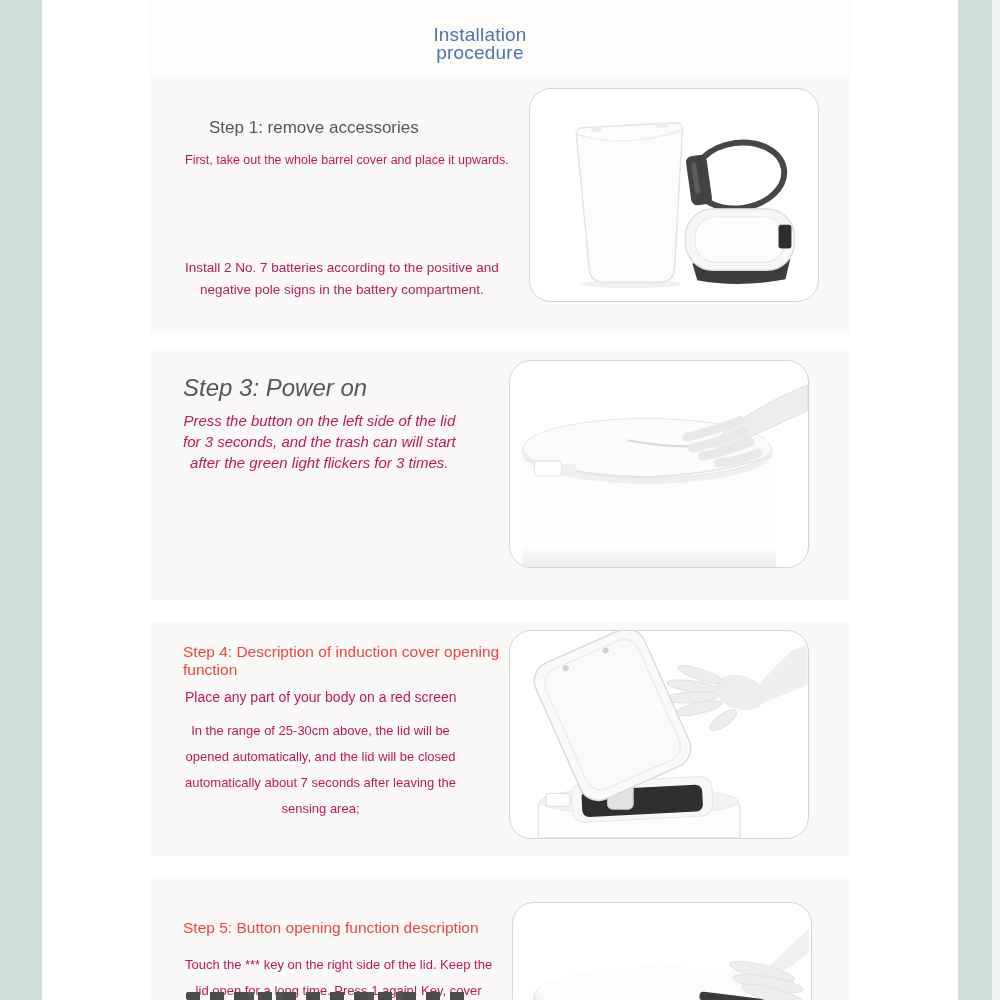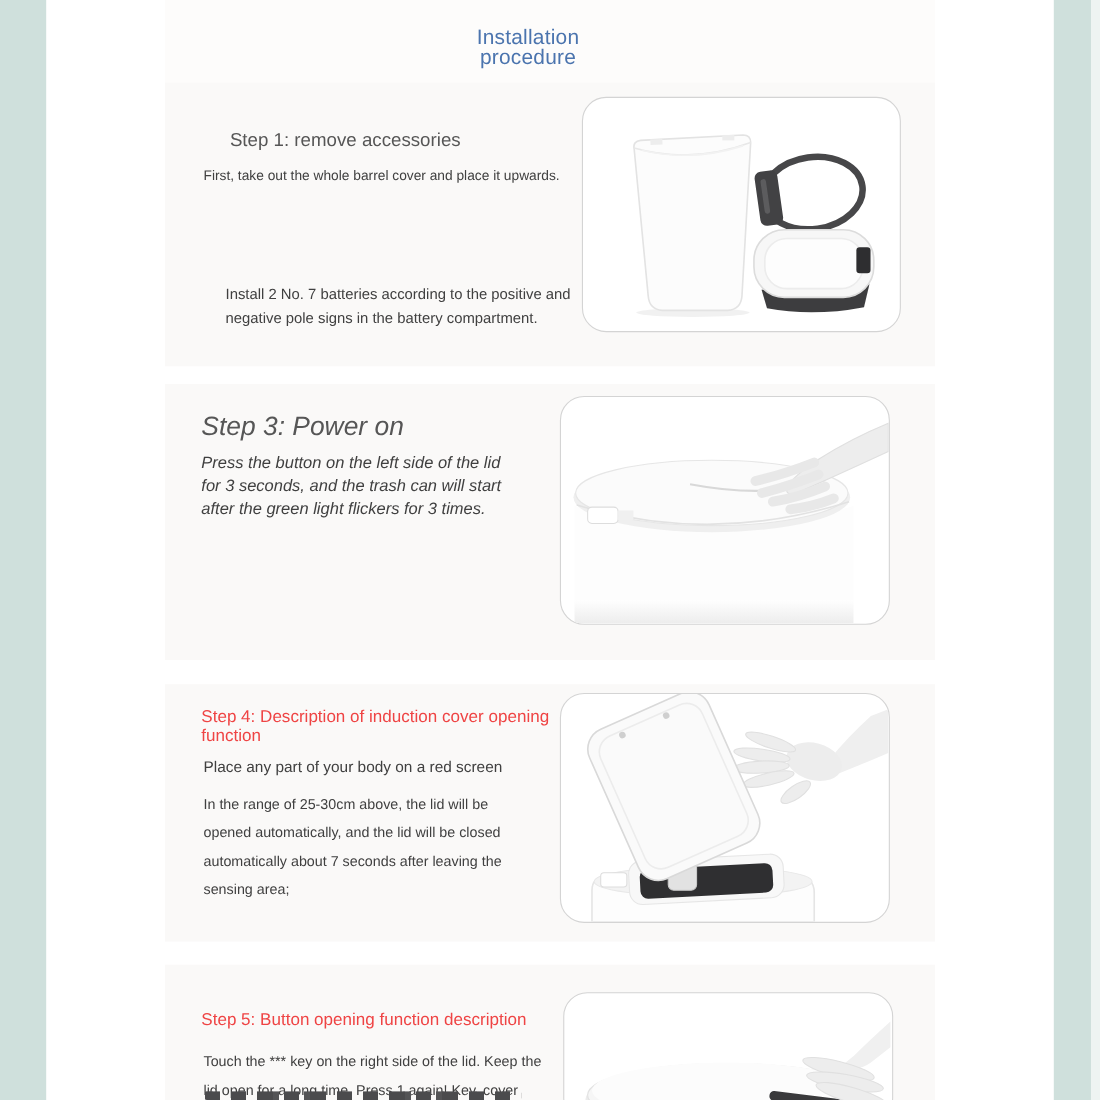--- a/index.html
+++ b/index.html
@@ -17,26 +17,26 @@
   #sec3{top:622px;height:234px;}
   #sec4{top:877px;height:123px;}
 
   .page-title{
     position:absolute;left:150px;top:26px;width:660px;text-align:center;
     color:#4b74ae;font-size:19px;line-height:18px;letter-spacing:.2px;
   }
   .h-sm{position:absolute;color:#565656;font-size:17px;white-space:nowrap;}
   .h-lg{position:absolute;color:#565656;font-size:24px;white-space:nowrap;}
   .h-md{position:absolute;color:#ef4444;font-size:15.5px;line-height:18px;white-space:nowrap;}
-  .body-txt{position:absolute;color:#404040;white-space:nowrap;}
+  .body-txt{position:absolute;color:#be185d;white-space:nowrap;text-align:center;}
 
   #s1-h{left:185px;top:118px;margin-left:24px;}
   #s1-b{left:185px;top:153px;font-size:12.5px;}
   #s2-h{left:180px;top:222px;}
-  #s2-b{left:185px;top:257px;font-size:13.5px;line-height:22px;margin-left:20px;}
+  #s2-b{left:185px;top:257px;font-size:13.5px;line-height:22px;}
   #s3-h{left:183px;top:374px;font-style:italic;}
   #s3-b{left:183px;top:410px;font-size:15px;line-height:21px;font-style:italic;}
   #s4-h{left:183px;top:643px;}
   #s4-b1{left:185px;top:689px;font-size:14px;}
   #s4-b2{left:185px;top:718px;font-size:13px;line-height:26px;}
   #s5-h{left:183px;top:919px;}
   #s5-b{left:185px;top:952px;font-size:13px;line-height:26px;}
 
   .card{
     position:absolute;background:#ffffff;border:1.5px solid #d4d4d4;

